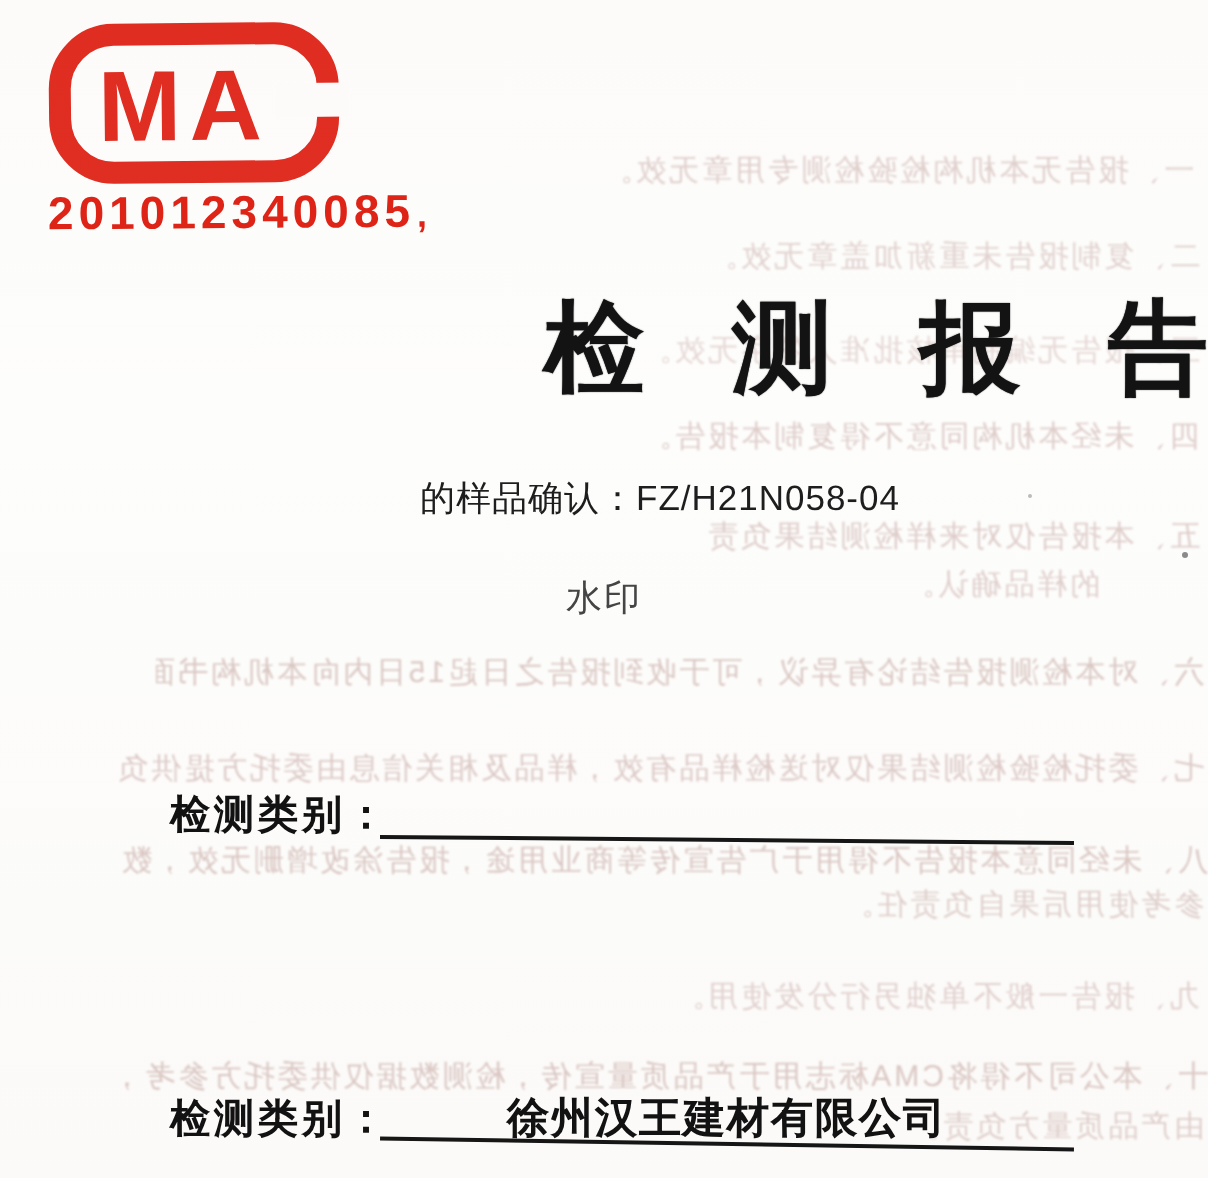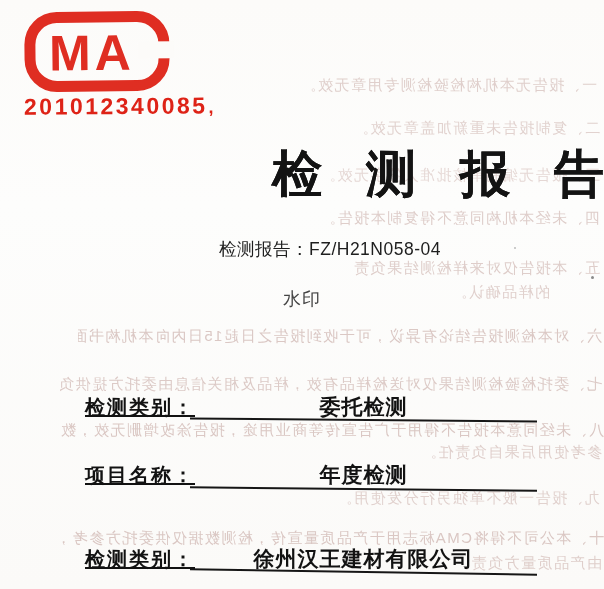--- a/index.html
+++ b/index.html
@@ -36,21 +36,21 @@
     font-size:17.5px;color:#1e1e1e;letter-spacing:0.5px;
   }
   .watermark{
     position:absolute;left:0;right:0;top:287px;text-align:center;
     font-size:18px;color:#454545;letter-spacing:1px;
   }
   
   .field{position:absolute;left:0;width:604px;height:40px;}
   .field .label{
     position:absolute;left:85px;top:0;
-    font-size:20px;font-weight:600;letter-spacing:2px;color:#121212;white-space:nowrap;text-decoration:underline;
+    font-size:20px;font-weight:600;letter-spacing:2px;color:#121212;white-space:nowrap;
   }
   .field .value{
     position:absolute;left:190px;top:-1px;width:347px;text-align:center;
     font-size:21px;font-weight:600;letter-spacing:1px;color:#121212;white-space:nowrap;
   }
   .field .rule{
     position:absolute;left:190px;width:347px;height:0;
     border-bottom:2px solid #161616;
   }
   #field-0 .rule{top:25px;transform:rotate(0.5deg);}
@@ -88,33 +88,27 @@
   </div>
   <div class="stamp-number">
     <span>201012340085</span><span class="tail">,</span>
   </div>
 
   <div class="doc-title">
     <span>检测报告</span>
   </div>
 
   <div class="report-no">
-    <span>检测报告：</span><span>FZ/H21N058-04</span>
+    <span>的样品确认：</span><span>FZ/H21N058-04</span>
   </div>
 
   <div class="watermark">水印</div>
 
   <div class="field" id="field-0" style="top:394px">
     <span class="label">检测类别：</span>
-    <span class="value">委托检测</span>
-    <span class="rule"></span>
-  </div>
-  <div class="field" id="field-1" style="top:462px">
-    <span class="label">项目名称：</span>
-    <span class="value">年度检测</span>
     <span class="rule"></span>
   </div>
   <div class="field" id="field-2" style="top:546px">
     <span class="label">检测类别：</span>
     <span class="value">徐州汉王建材有限公司</span>
     <span class="rule"></span>
   </div>
 
   <div class="speck" style="left:591px;top:276px;width:3px;height:3px;opacity:.7"></div>
   <div class="speck" style="left:514px;top:247px;width:2px;height:2px;opacity:.4"></div>

